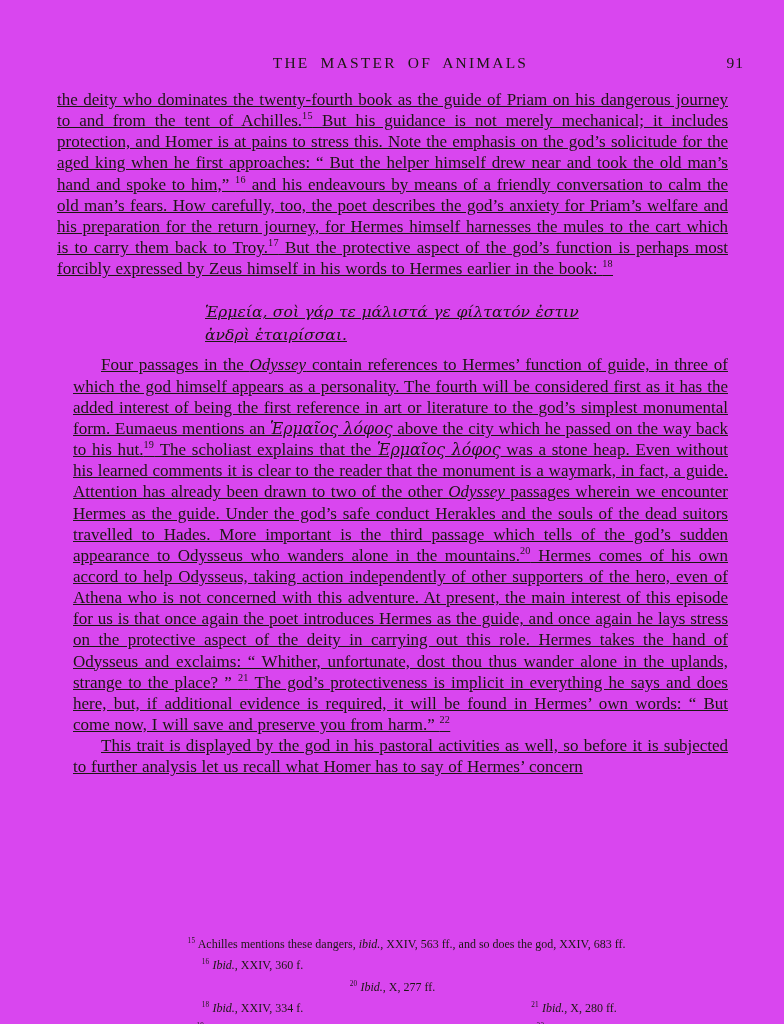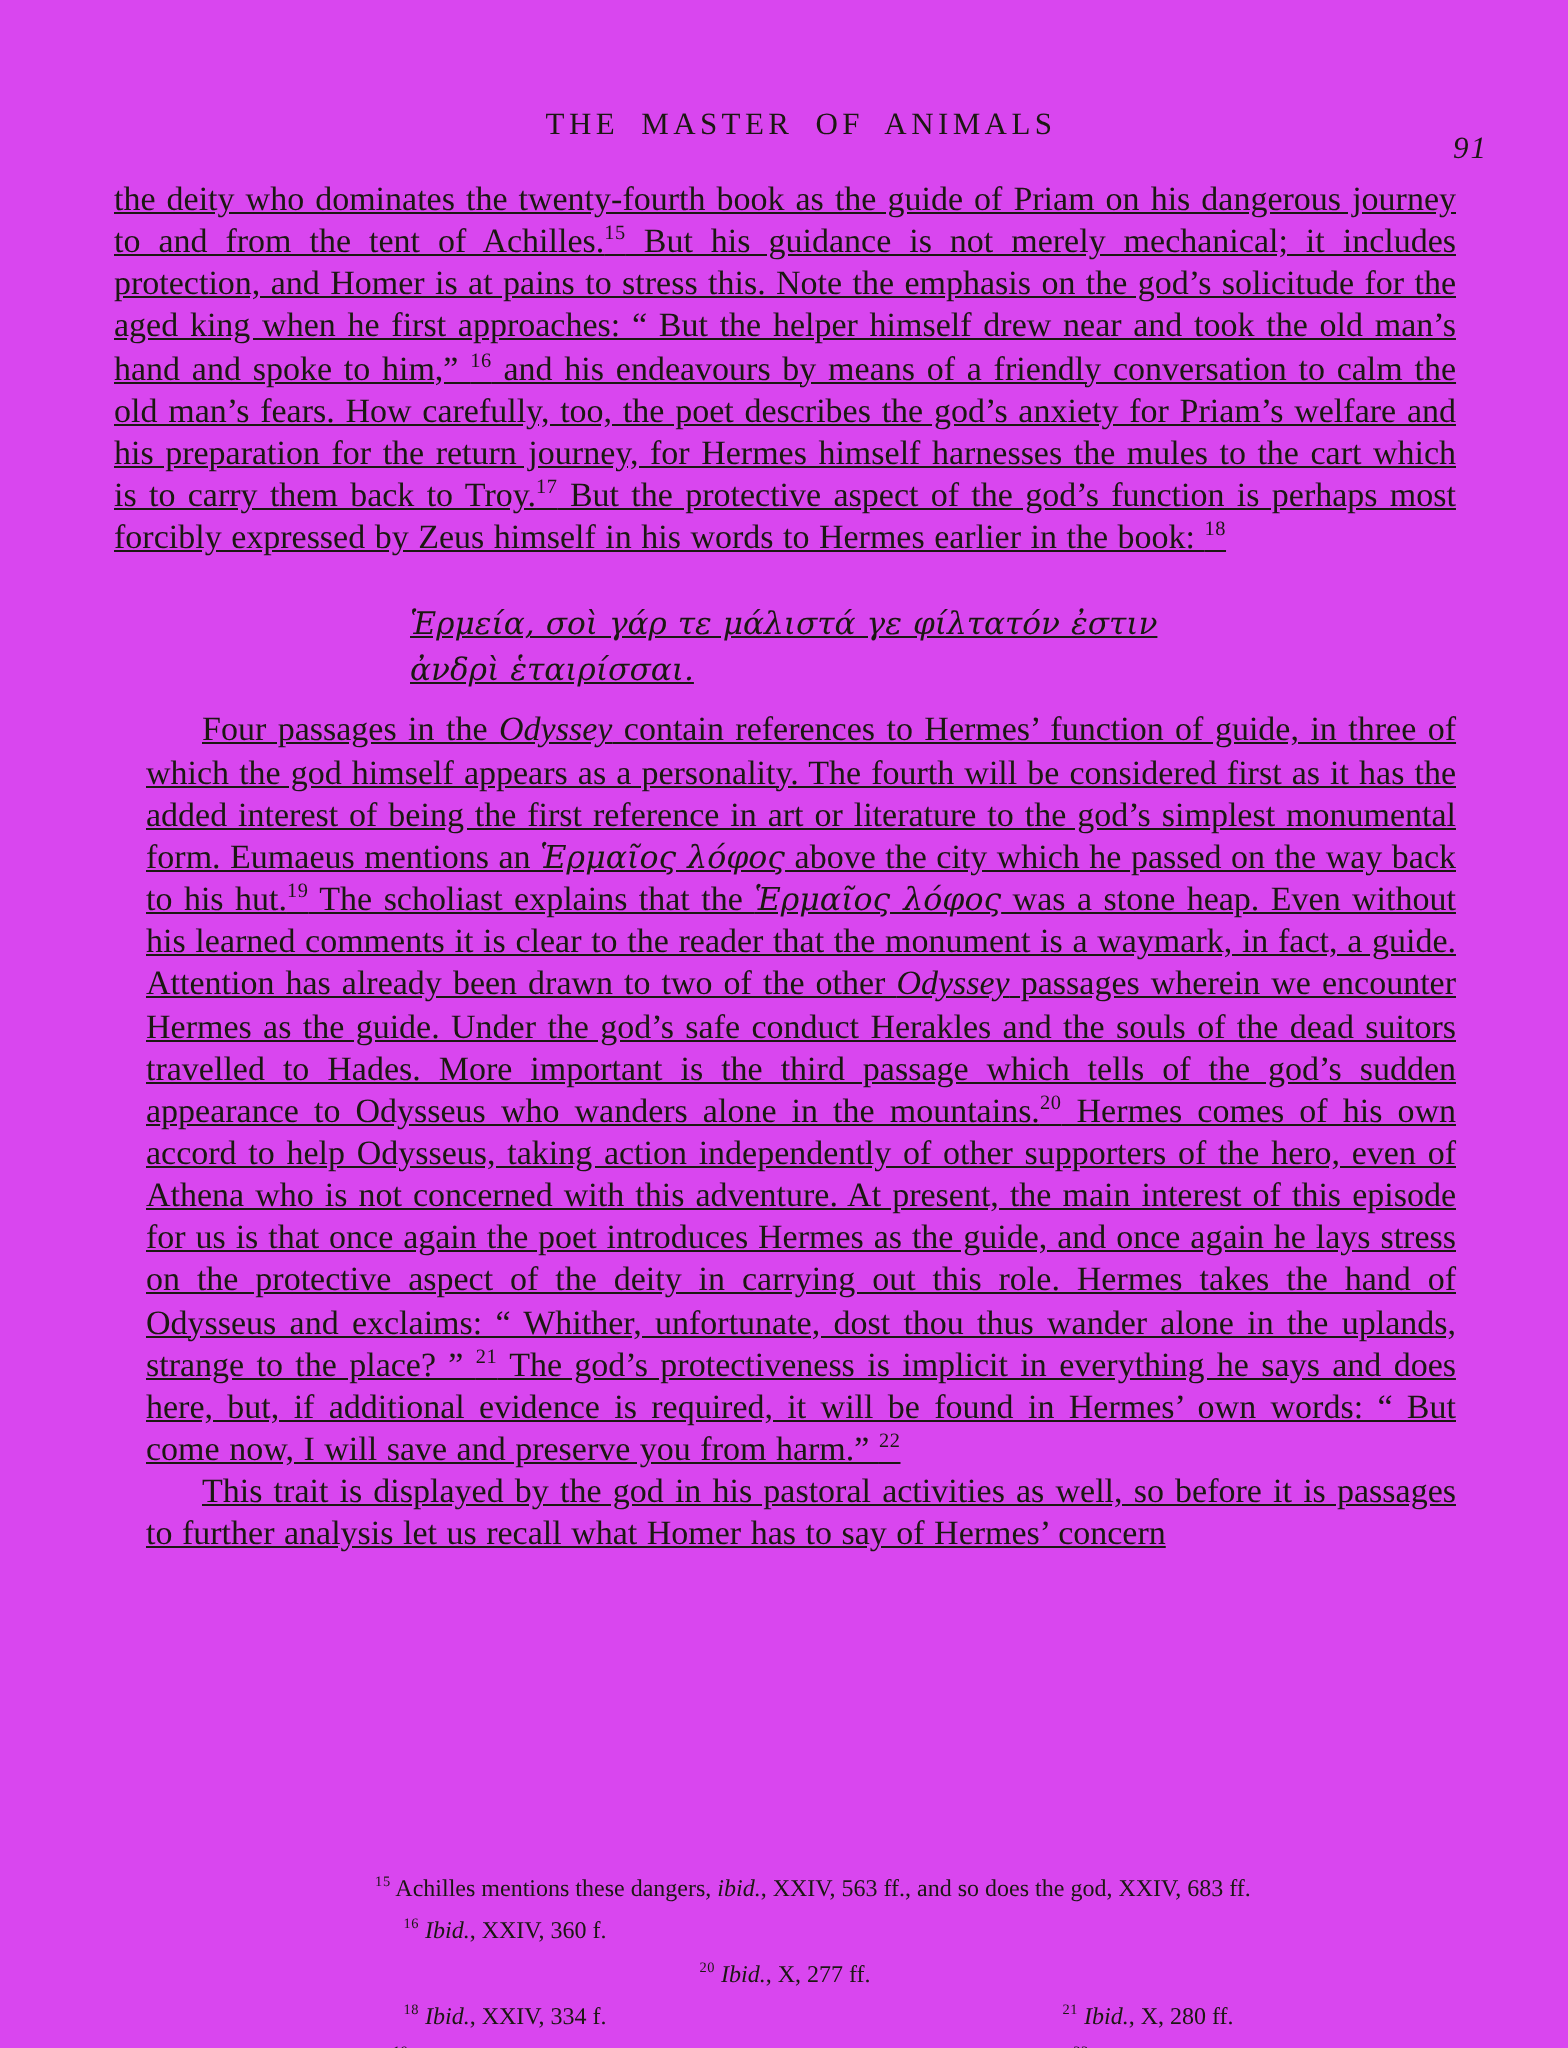--- a/index.html
+++ b/index.html
@@ -26,23 +26,22 @@
     position: absolute;
     left: 0; right: 0;
     text-align: center;
     letter-spacing: 2.2px;
     word-spacing: 5px;
     white-space: nowrap;
   }
   .page-number {
     position: absolute;
     right: 0;
-    top: 12px;
+    top: 0;
     letter-spacing: 1px;
-    font-style: italic;
   }
   .body-text {
     position: absolute;
     top: 89px;
     left: 57px;
     width: 671px;
     font-size: 17px;
     line-height: 21.15px;
     text-align: justify;
     word-spacing: 0.5px;
@@ -102,21 +101,21 @@
 
   <div class="body-text">
     <p class="para"><span>the deity who dominates the twenty-fourth book as the guide of Priam on his dangerous journey to and from the tent of Achilles.</span><sup>15</sup><span> But his guidance is not merely mechanical; it includes protection, and Homer is at pains to stress this.  Note the emphasis on the god’s solicitude for the aged king when he first approaches: “ But the helper himself drew near and took the old man’s hand and spoke to him,” </span><sup>16</sup><span> and his endeavours by means of a friendly conversation to calm the old man’s fears.  How carefully, too, the poet describes the god’s anxiety for Priam’s welfare and his preparation for the return journey, for Hermes himself harnesses the mules to the cart which is to carry them back to Troy.</span><sup>17</sup><span> But the protective aspect of the god’s function is perhaps most forcibly expressed by Zeus himself in his words to Hermes earlier in the book: </span><sup>18</sup></p>
 
     <div class="greek-quote">
       <div class="gq-line">Ἑρμεία, σοὶ γάρ τε μάλιστά γε φίλτατόν ἐστιν</div>
       <div class="gq-line">ἀνδρὶ ἑταιρίσσαι.</div>
     </div>
 
     <p class="para indent"><span>Four passages in the </span><i>Odyssey</i><span> contain references to Hermes’ function of guide, in three of which the god himself appears as a personality.  The fourth will be considered first as it has the added interest of being the first reference in art or literature to the god’s simplest monumental form.  Eumaeus mentions an </span><span class="greek-inline">Ἑρμαῖος λόφος</span><span> above the city which he passed on the way back to his hut.</span><sup>19</sup><span> The scholiast explains that the </span><span class="greek-inline">Ἑρμαῖος λόφος</span><span> was a stone heap.  Even without his learned comments it is clear to the reader that the monument is a waymark, in fact, a guide.  Attention has already been drawn to two of the other </span><i>Odyssey</i><span> passages wherein we encounter Hermes as the guide.  Under the god’s safe conduct Herakles and the souls of the dead suitors travelled to Hades.  More important is the third passage which tells of the god’s sudden appearance to Odysseus who wanders alone in the mountains.</span><sup>20</sup><span> Hermes comes of his own accord to help Odysseus, taking action independently of other supporters of the hero, even of Athena who is not concerned with this adventure.  At present, the main interest of this episode for us is that once again the poet introduces Hermes as the guide, and once again he lays stress on the protective aspect of the deity in carrying out this role.  Hermes takes the hand of Odysseus and exclaims: “ Whither, unfortunate, dost thou thus wander alone in the uplands, strange to the place? ” </span><sup>21</sup><span> The god’s protectiveness is implicit in everything he says and does here, but, if additional evidence is required, it will be found in Hermes’ own words: “ But come now, I will save and preserve you from harm.” </span><sup>22</sup></p>
-    <p class="para indent"><span>This trait is displayed by the god in his pastoral activities as well, so before it is passages to further analysis let us recall what Homer has to say of Hermes’ concern</span></p>
+    <p class="para indent"><span>This trait is displayed by the god in his pastoral activities as well, so before it is subjected to further analysis let us recall what Homer has to say of Hermes’ concern</span></p>
   </div>
 
   <div class="footnotes">
     <div class="fn-full"><sup>15</sup><span> Achilles mentions these dangers, </span><i>ibid.</i><span>, XXIV, 563 ff., and so does the god, XXIV, 683 ff.</span></div>
     <div class="fn-row">
       <div class="fn-cell-left"><sup>16</sup><span> </span><i>Ibid.</i><span>, XXIV, 360 f.</span></div>
       <div class="fn-cell-right"></div>
     </div>
     <div class="fn-row">
       <div class="fn-cell-right"><sup>20</sup><span> </span><i>Ibid.</i><span>, X, 277 ff.</span></div>

